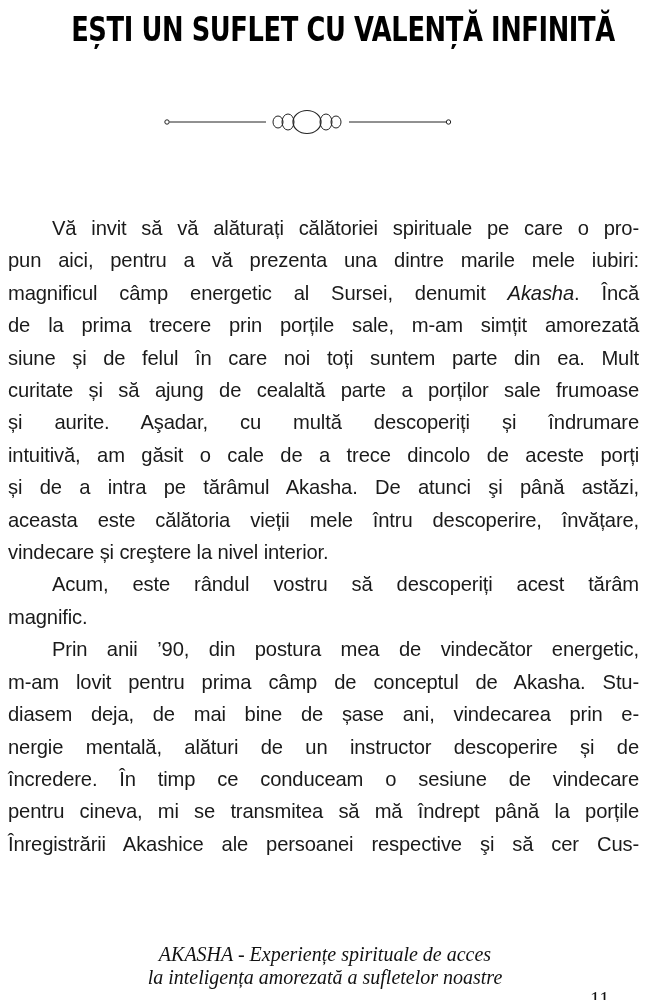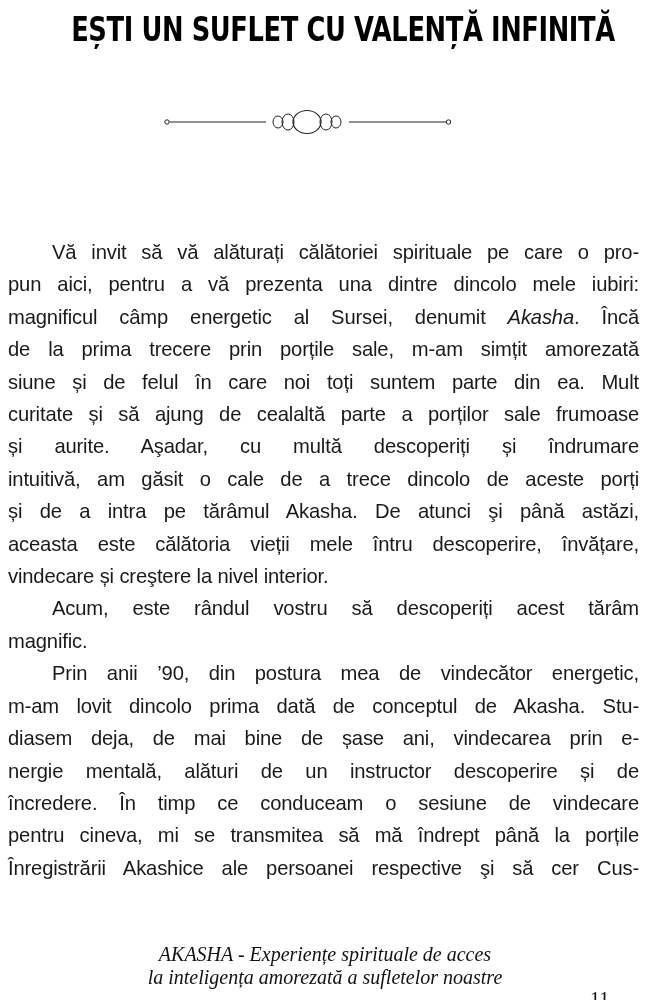--- a/index.html
+++ b/index.html
@@ -5,21 +5,21 @@
   html, body { margin: 0; padding: 0; background: #ffffff; }
   body { width: 647px; height: 1000px; position: relative; overflow: hidden; color: #111; }
   .title {
     position: absolute; left: 0; top: 10px; width: 647px; text-align: center;
     font-family: "DejaVu Sans", sans-serif; font-weight: bold; font-size: 33px;
     letter-spacing: -0.5px; transform: scaleX(0.78); transform-origin: center top;
     color: #000; white-space: nowrap;
   }
   .ornament { position: absolute; left: 160px; top: 105px; width: 320px; height: 36px; }
   .body-text {
-    position: absolute; left: 8px; top: 236px; width: 631px;
+    position: absolute; left: 8px; top: 212px; width: 631px;
     font-family: "Liberation Sans", sans-serif; font-size: 20.2px; line-height: 32.4px;
     color: #1a1a1a; letter-spacing: -0.15px;
   }
   .line { display: block; white-space: nowrap; text-align: justify; text-align-last: justify; }
   .line.last { text-align-last: left; }
   .indent { padding-left: 44px; }
   .footer-title {
     position: absolute; left: 110px; top: 943px; width: 430px; text-align: center;
     font-family: "Liberation Serif", serif; font-style: italic; font-size: 20px; line-height: 23px;
     color: #111;
@@ -42,36 +42,36 @@
   <ellipse cx="128" cy="17" rx="6" ry="8" fill="none" stroke="#222" stroke-width="1"></ellipse>
   <ellipse cx="147" cy="17" rx="14" ry="11.5" fill="none" stroke="#222" stroke-width="1.2"></ellipse>
   <ellipse cx="166" cy="17" rx="6" ry="8" fill="none" stroke="#222" stroke-width="1"></ellipse>
   <ellipse cx="176" cy="17" rx="5" ry="6" fill="none" stroke="#222" stroke-width="1"></ellipse>
   <line x1="189" y1="17" x2="286" y2="17" stroke="#222" stroke-width="1"></line>
   <circle cx="288.5" cy="17" r="2.2" fill="none" stroke="#222" stroke-width="1"></circle>
 </svg>
 
 <div class="body-text">
   <span class="line indent">Vă invit să vă alăturați călătoriei spirituale pe care o pro-</span>
-  <span class="line">pun aici, pentru a vă prezenta una dintre dincolo mele iubiri:</span>
+  <span class="line">pun aici, pentru a vă prezenta una dintre marile mele iubiri:</span>
   <span class="line"><span>magnificul câmp energetic al Sursei, denumit </span><i>Akasha</i><span>. Încă</span></span>
   <span class="line">de la prima trecere prin porțile sale, m-am simțit amorezată</span>
   <span class="line">siune și de felul în care noi toți suntem parte din ea. Mult</span>
   <span class="line">curitate și să ajung de cealaltă parte a porților sale frumoase</span>
   <span class="line">și aurite. Aşadar, cu multă descoperiți și îndrumare</span>
   <span class="line">intuitivă, am găsit o cale de a trece dincolo de aceste porți</span>
   <span class="line">și de a intra pe tărâmul Akasha. De atunci şi până astăzi,</span>
   <span class="line">aceasta este călătoria vieții mele întru descoperire, învățare,</span>
   <span class="line last">vindecare și creştere la nivel interior.</span>
 
   <span class="line indent">Acum, este rândul vostru să descoperiți acest tărâm</span>
   <span class="line last">magnific.</span>
 
   <span class="line indent">Prin anii ’90, din postura mea de vindecător energetic,</span>
-  <span class="line">m-am lovit dincolo prima dată de conceptul de Akasha. Stu-</span>
+  <span class="line">m-am lovit pentru prima câmp de conceptul de Akasha. Stu-</span>
   <span class="line">diasem deja, de mai bine de șase ani, vindecarea prin e-</span>
   <span class="line">nergie mentală, alături de un instructor descoperire și de</span>
   <span class="line">încredere. În timp ce conduceam o sesiune de vindecare</span>
   <span class="line">pentru cineva, mi se transmitea să mă îndrept până la porțile</span>
   <span class="line">Înregistrării Akashice ale persoanei respective şi să cer Cus-</span>
 </div>
 
 <div class="footer-title">
   <div>AKASHA - Experiențe spirituale de acces</div>
   <div>la inteligența amorezată a sufletelor noastre</div>

